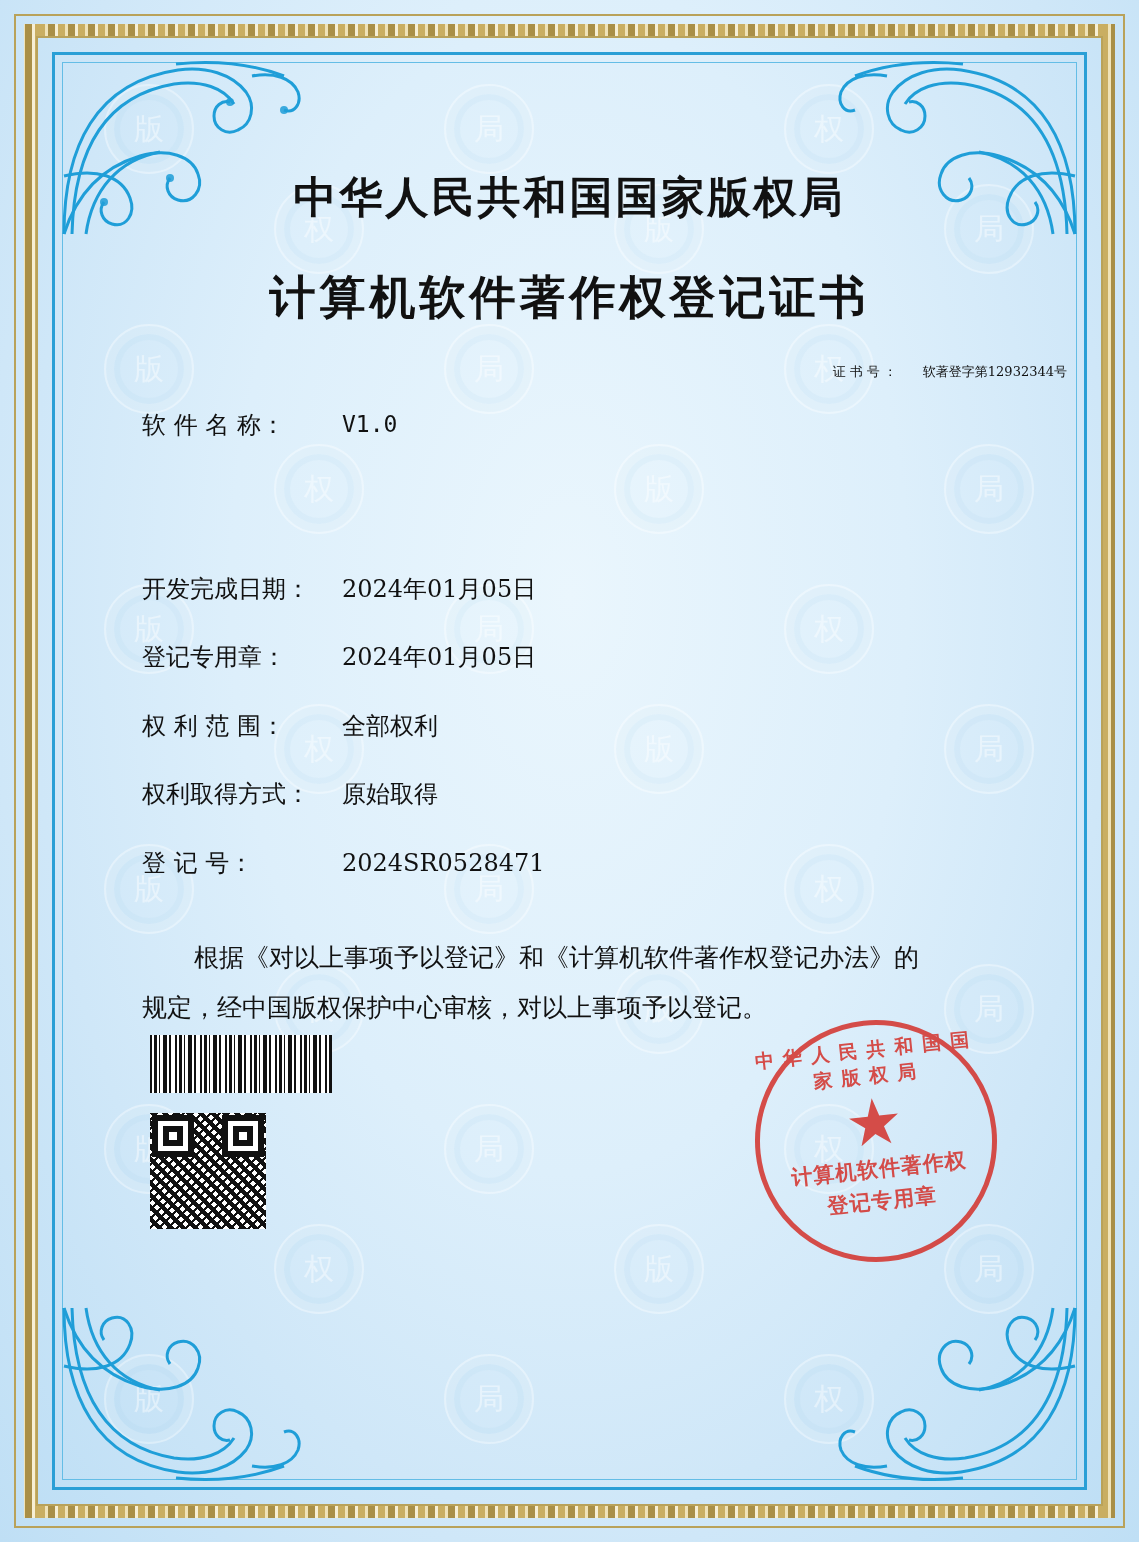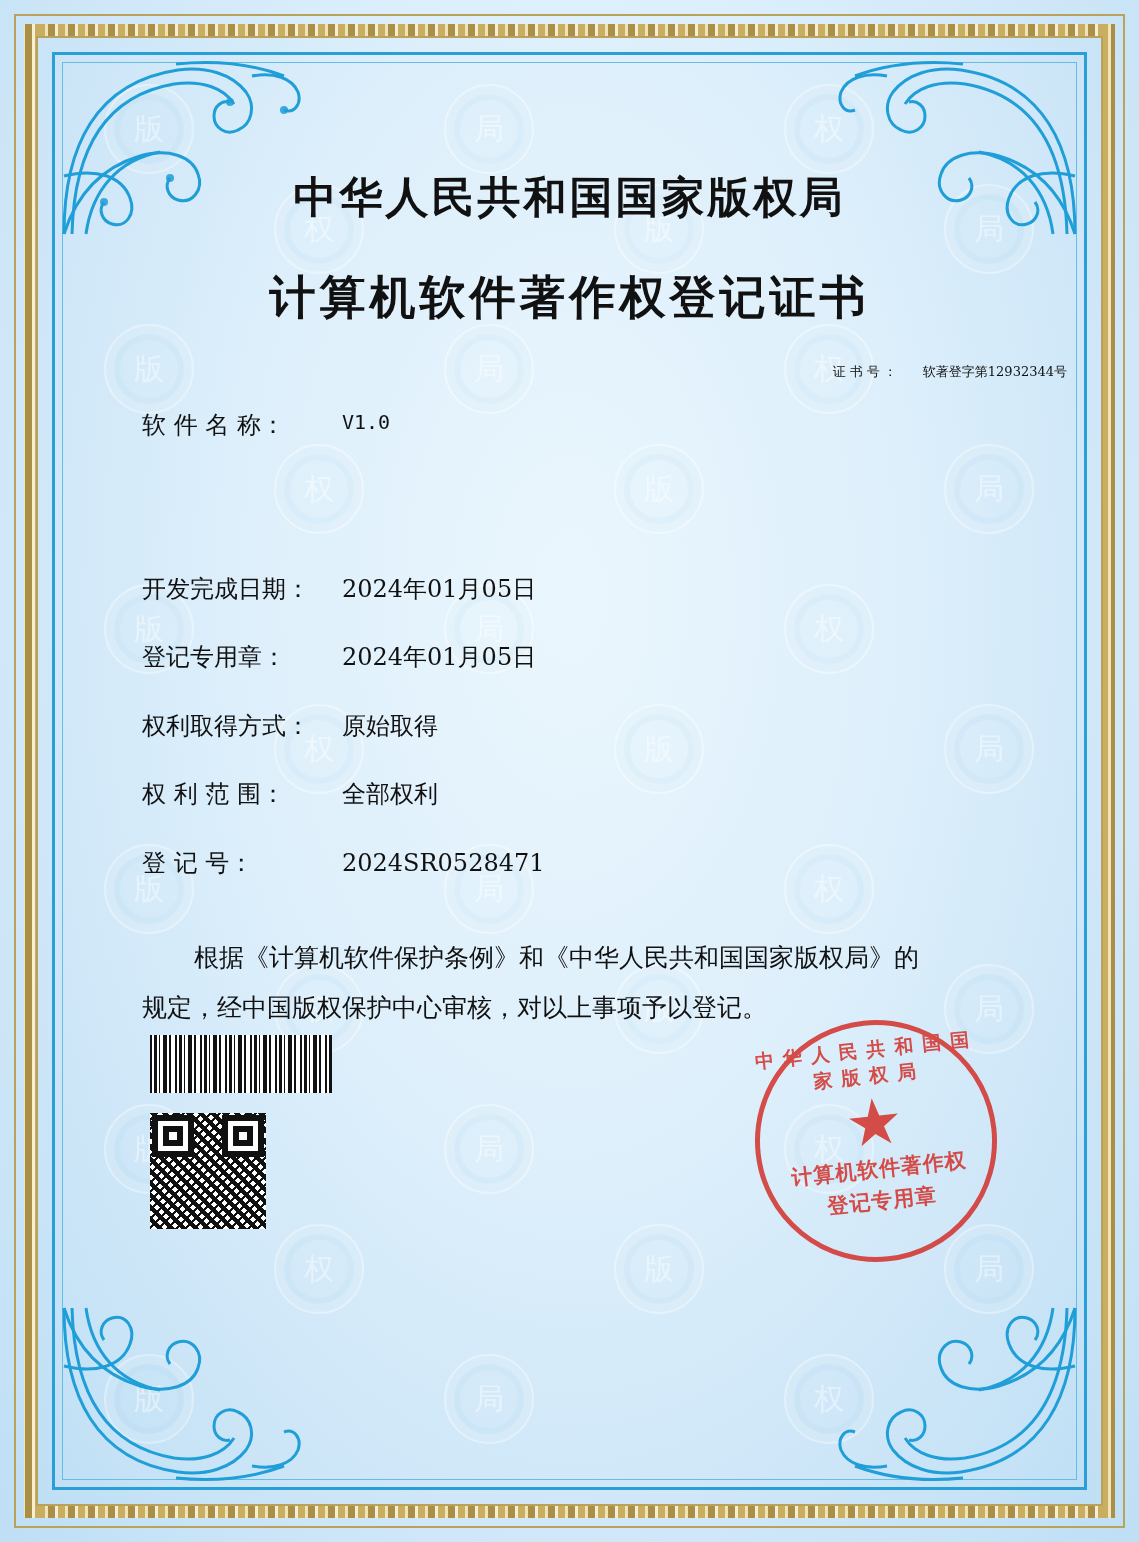--- a/index.html
+++ b/index.html
@@ -150,21 +150,21 @@
     white-space: nowrap;
   }
   .field-value {
     font-size: 24px;
     color: #111;
     font-family: "DejaVu Serif", "Liberation Serif", serif;
     line-height: 1.35;
   }
   .field-value .mono {
     font-family: "DejaVu Sans Mono", "Liberation Mono", monospace;
-    font-size: 20px;
+    font-size: 23px;
     letter-spacing: 0px;
   }
 
   .gap-1 { height: 52px; }
   .gap-2 { height: 70px; }
   .row-tall { margin-bottom: 36px; }
 
   .statement {
     margin-top: 54px;
     padding-left: 78px;
@@ -392,38 +392,38 @@
         <div class="field-label">开发完成日期：</div>
         <div class="field-value mono">2024年01月05日</div>
       </div>
 
       <div class="field-row row-tall">
         <div class="field-label">登记专用章：</div>
         <div class="field-value mono">2024年01月05日</div>
       </div>
 
       <div class="field-row row-tall">
+        <div class="field-label">权 利 范 围：</div>
+        <div class="field-value">全部权利</div>
+      </div>
+
+      <div class="field-row row-tall">
         <div class="field-label">权利取得方式：</div>
         <div class="field-value">原始取得</div>
-      </div>
-
-      <div class="field-row row-tall">
-        <div class="field-label">权 利 范 围：</div>
-        <div class="field-value">全部权利</div>
       </div>
 
       <div class="field-row row-tall">
         <div class="field-label">登 记 号：</div>
         <div class="field-value mono">2024SR0528471</div>
       </div>
 
     </div>
 
     <div class="statement">
-      <p class="indent">根据《计算机软件保护条例》和《中华人民共和国国家版权局》的</p>
+      <p class="indent">根据《对以上事项予以登记》和《计算机软件著作权登记办法》的</p>
       <p>规定，经中国版权保护中心审核，对以上事项予以登记。</p>
     </div>
 
   </div>
 
   <div class="codes">
     <div class="barcode"></div>
     <div class="qr"></div>
   </div>
 

